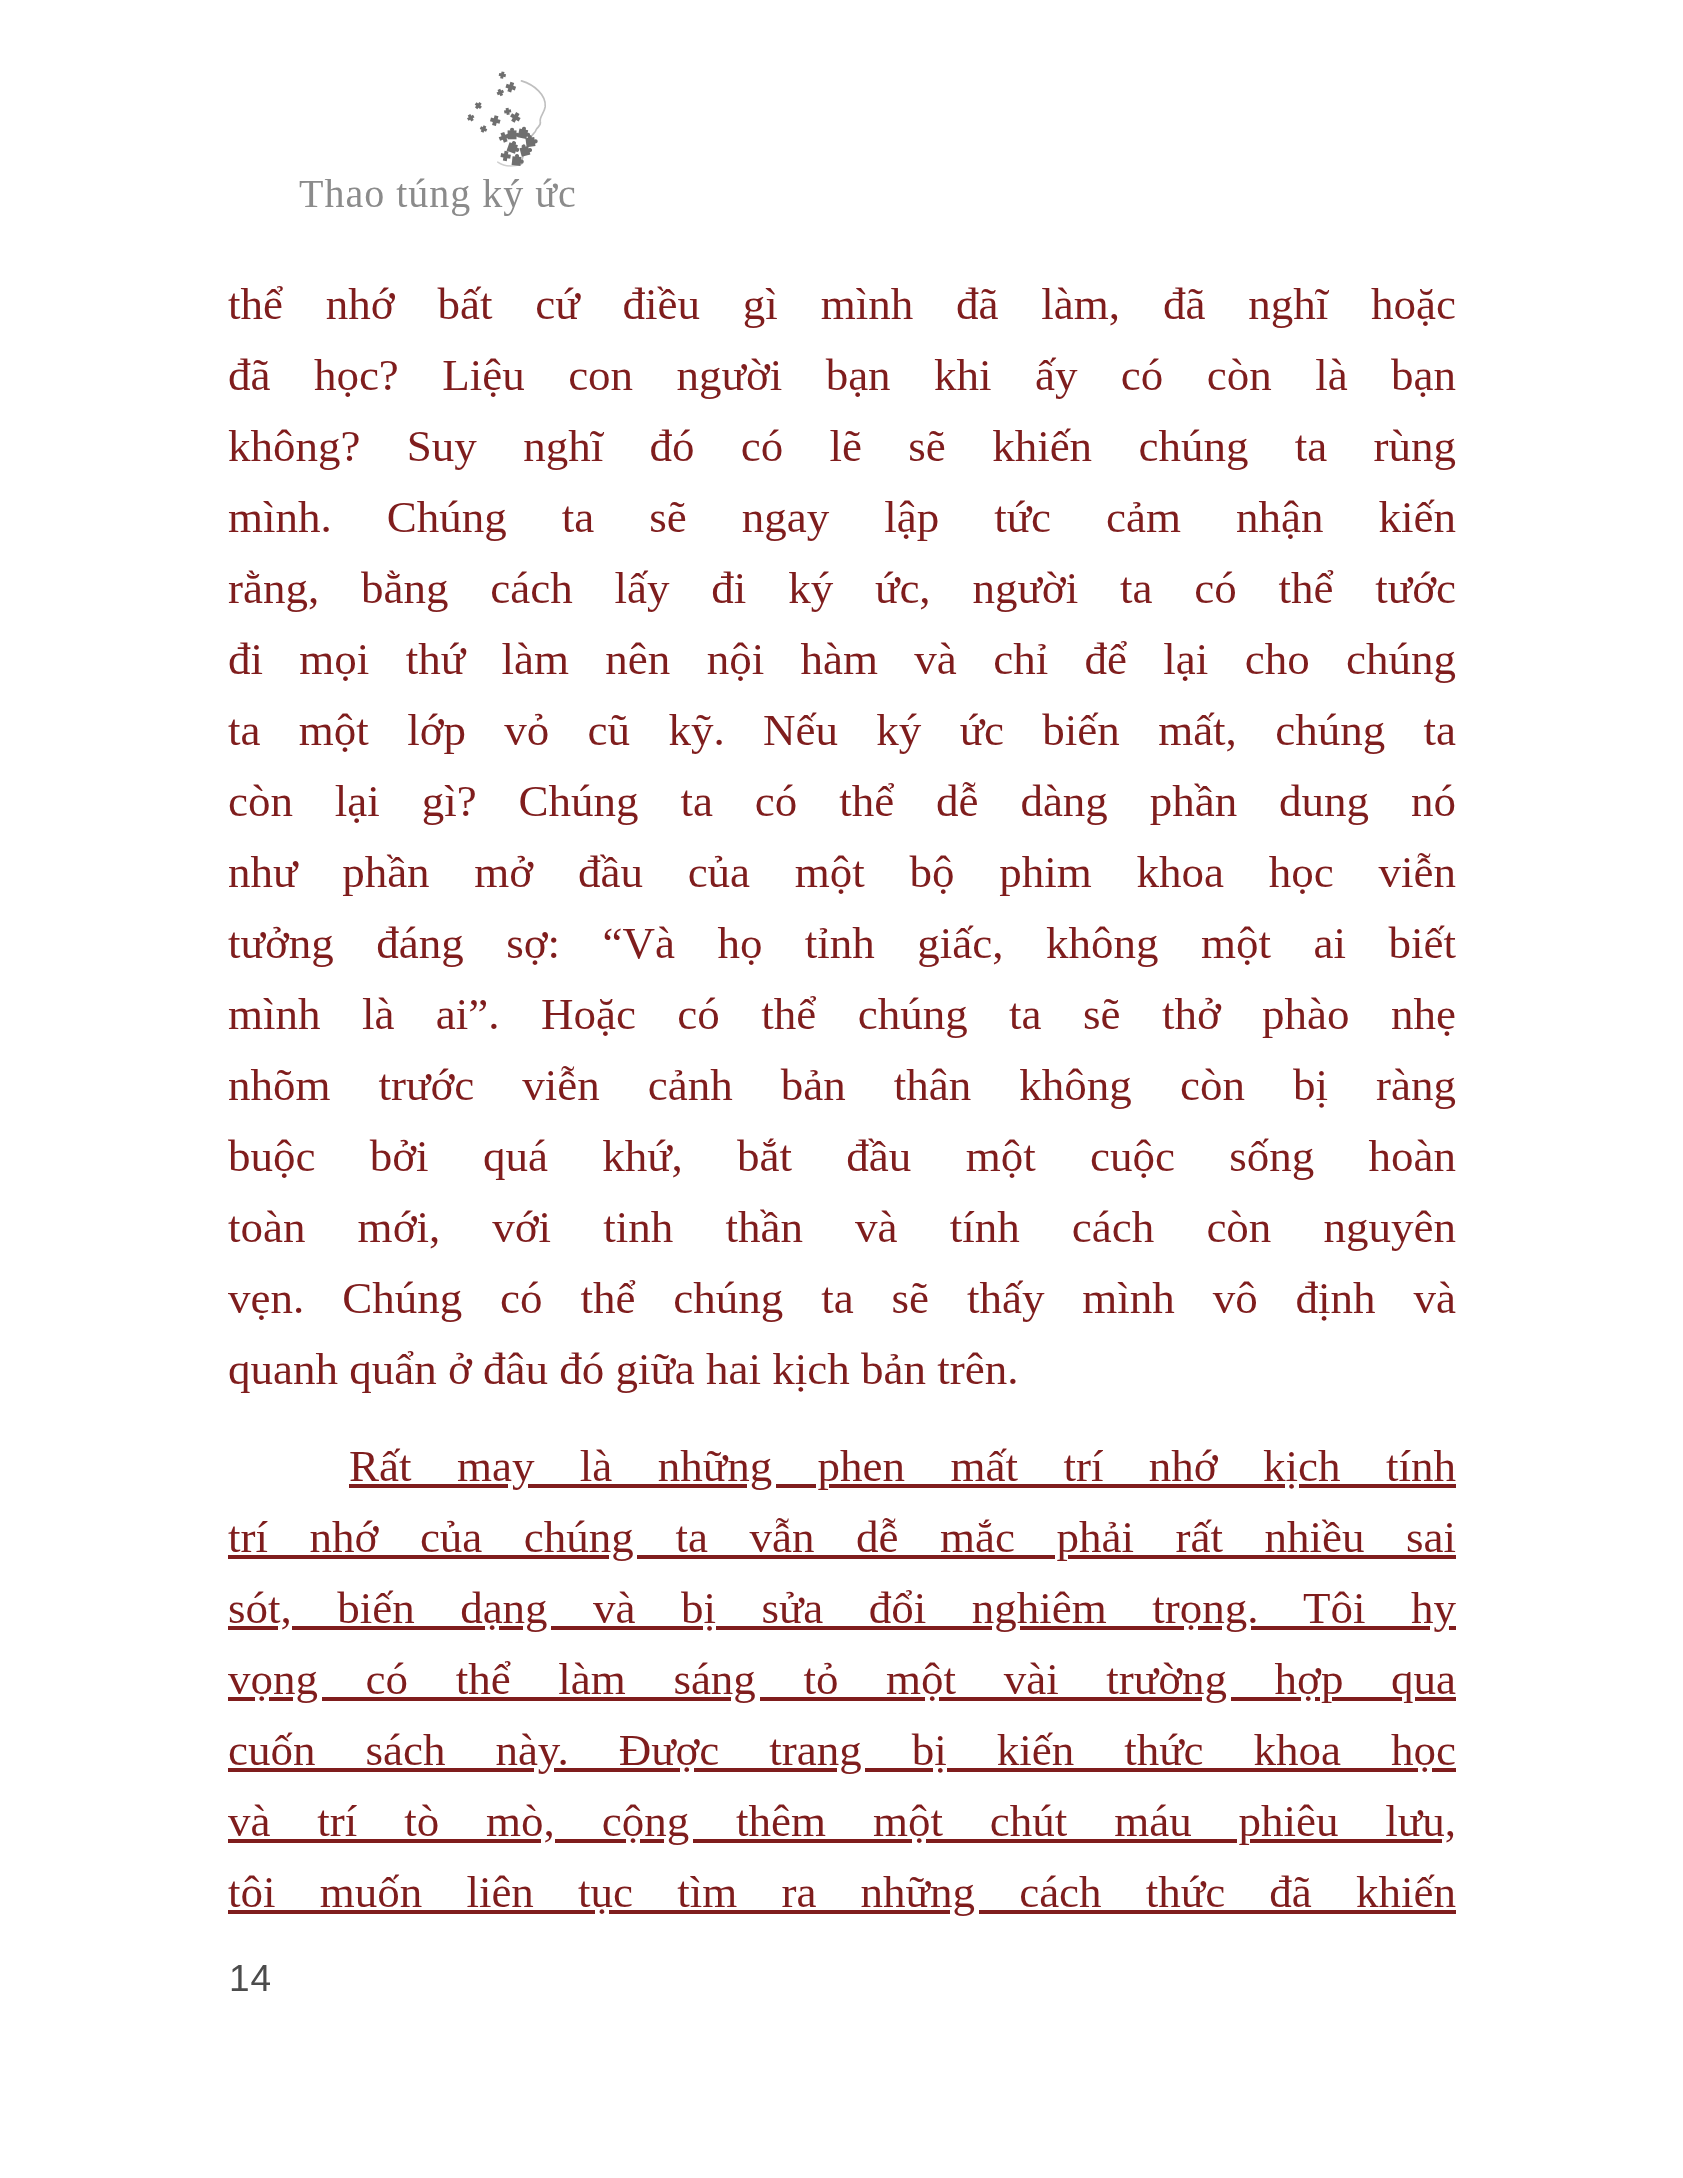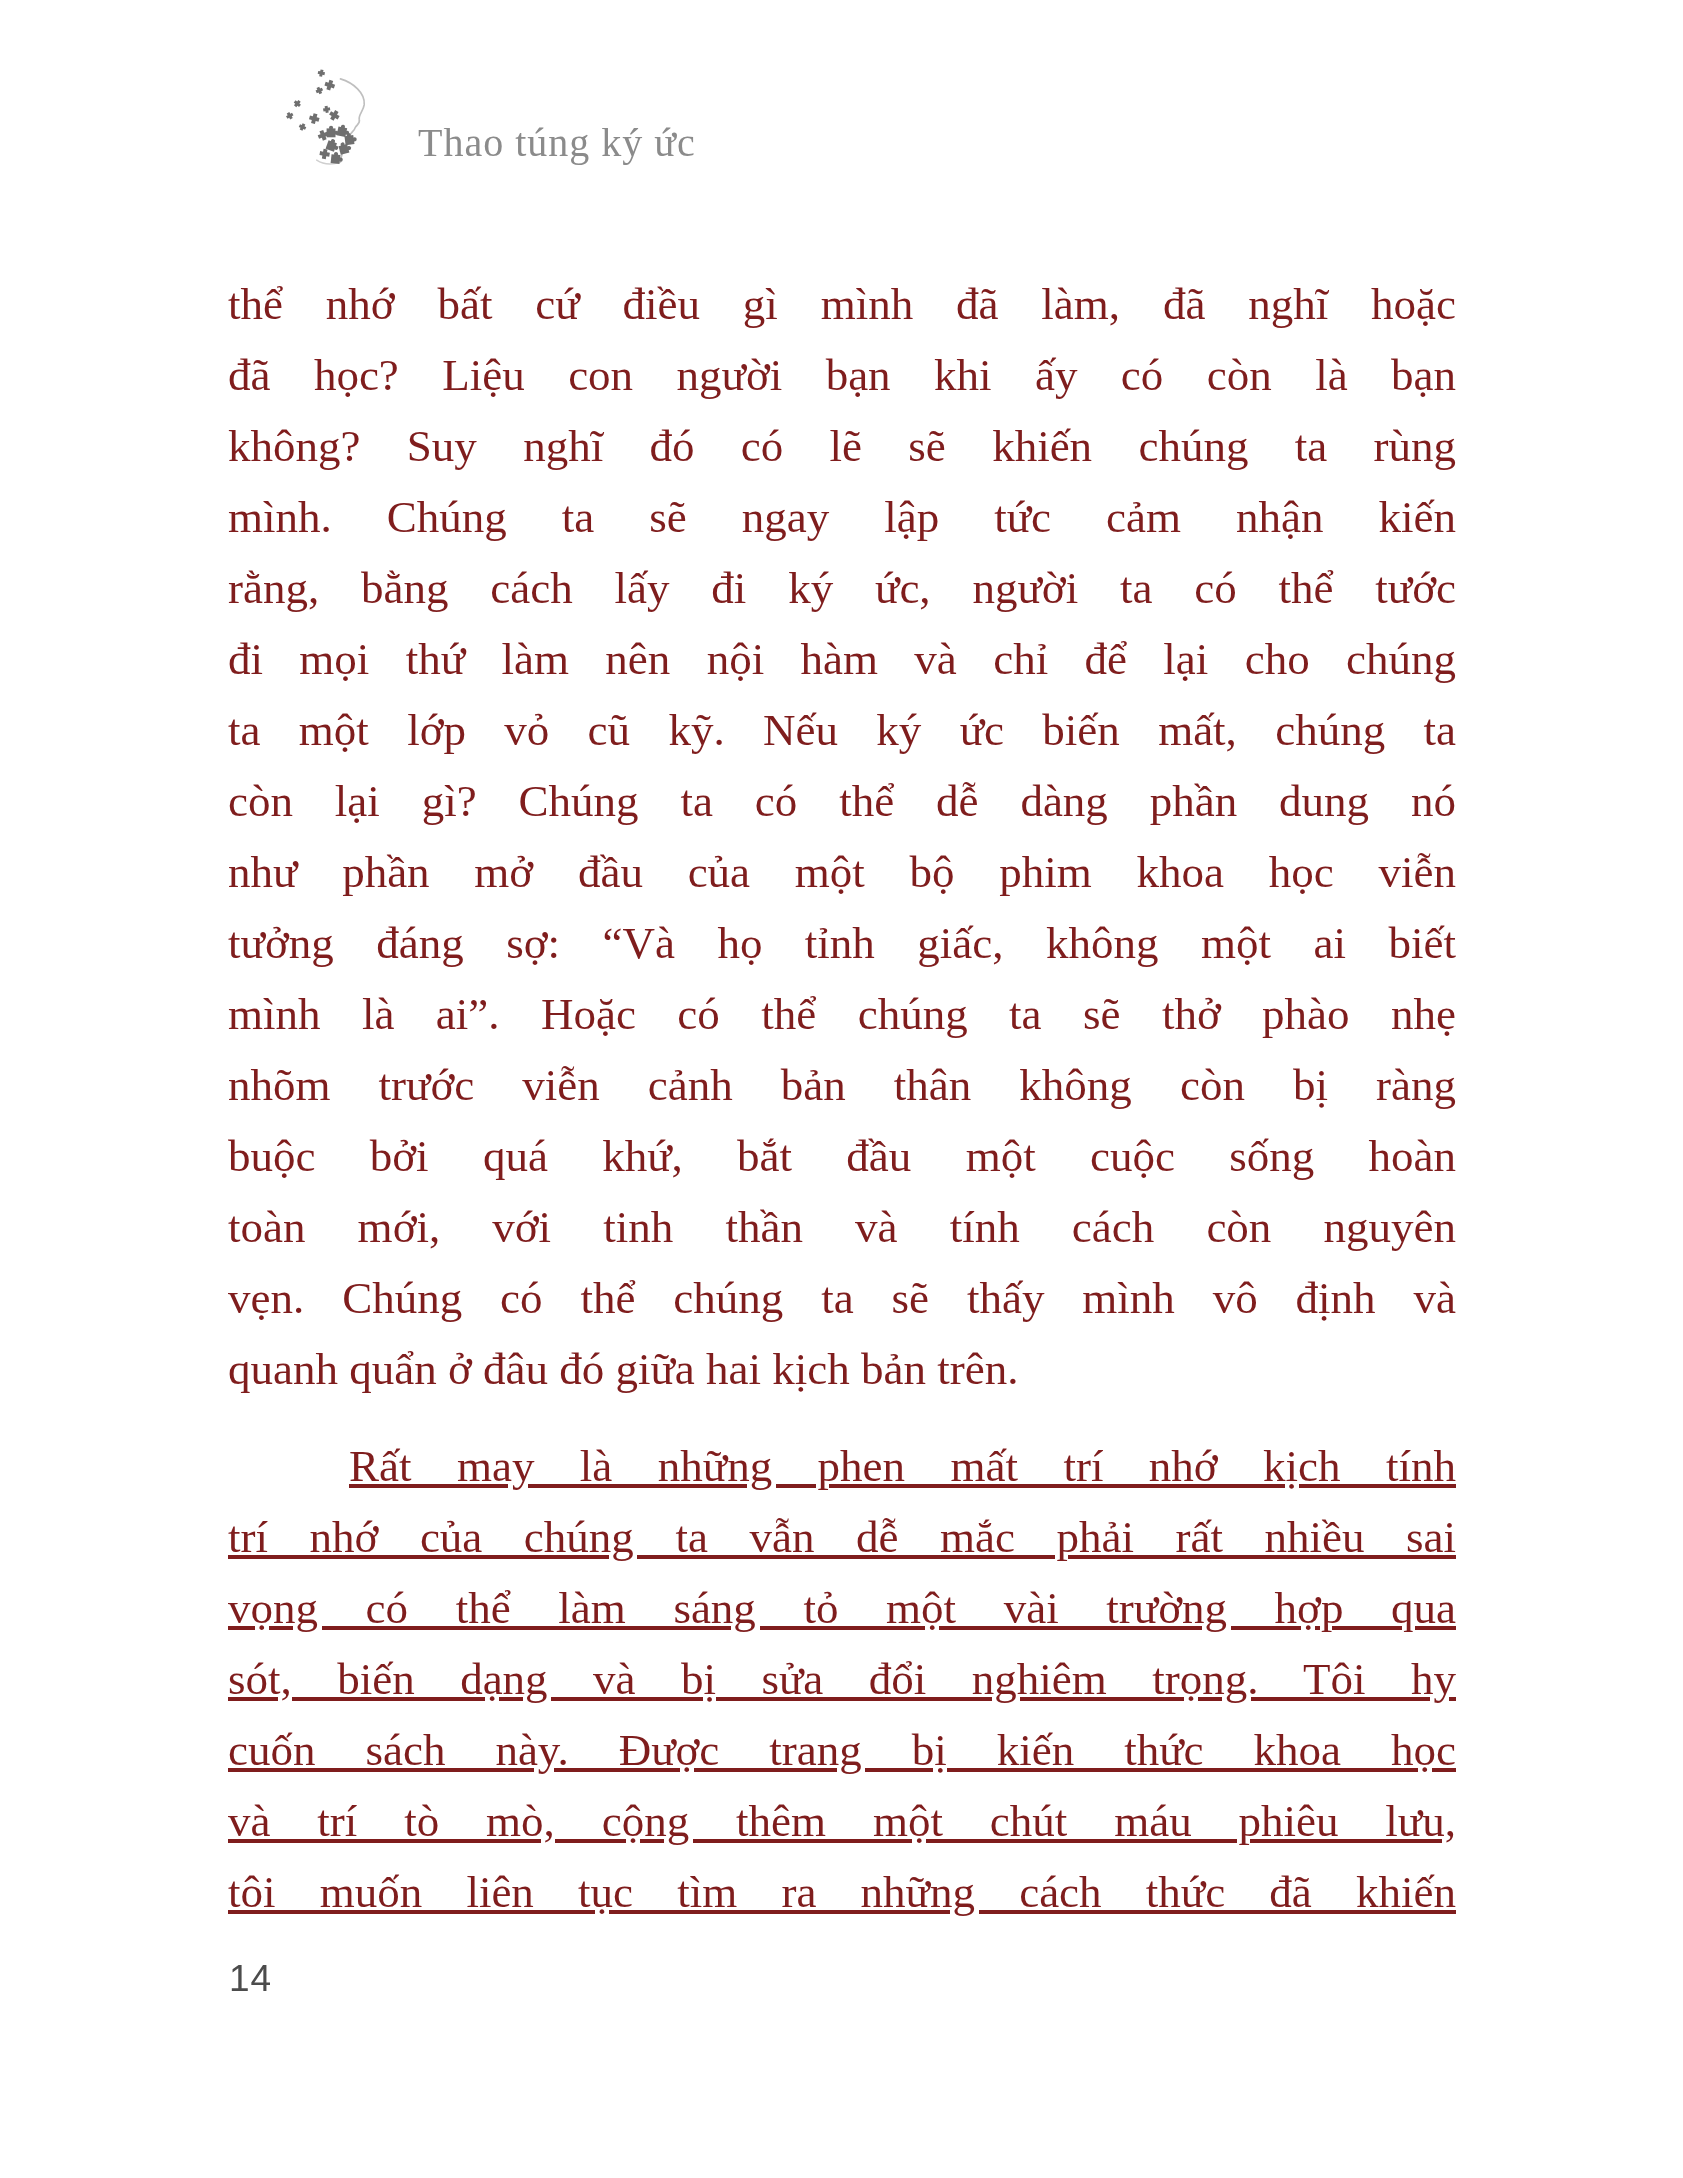--- a/index.html
+++ b/index.html
@@ -19,20 +19,21 @@
     inset: 0;
     background: #ffffff;
   }
   .header {
     position: absolute;
     left: 277px;
     top: 69px;
     height: 99px;
     display: flex;
     align-items: flex-end;
+    flex-direction: column;
   }
   .logo {
     width: 119px;
     height: 101px;
     flex: 0 0 auto;
   }
   .header-title {
     font-size: 40px;
     color: #8b8b8b;
     letter-spacing: 1px;
@@ -134,22 +135,22 @@
       <div class="line">nhõm trước viễn cảnh bản thân không còn bị ràng</div>
       <div class="line">buộc bởi quá khứ, bắt đầu một cuộc sống hoàn</div>
       <div class="line">toàn mới, với tinh thần và tính cách còn nguyên</div>
       <div class="line">vẹn. Chúng có thể chúng ta sẽ thấy mình vô định và</div>
       <div class="line lastline">quanh quẩn ở đâu đó giữa hai kịch bản trên.</div>
     </div>
 
     <div class="para p2">
       <div class="line indent">Rất may là những phen mất trí nhớ kịch tính</div>
       <div class="line">trí nhớ của chúng ta vẫn dễ mắc phải rất nhiều sai</div>
+      <div class="line">sót, biến dạng và bị sửa đổi nghiêm trọng. Tôi hy</div>
       <div class="line">vọng có thể làm sáng tỏ một vài trường hợp qua</div>
-      <div class="line">sót, biến dạng và bị sửa đổi nghiêm trọng. Tôi hy</div>
       <div class="line">cuốn sách này. Được trang bị kiến thức khoa học</div>
       <div class="line">và trí tò mò, cộng thêm một chút máu phiêu lưu,</div>
       <div class="line">tôi muốn liên tục tìm ra những cách thức đã khiến</div>
     </div>
   </div>
 
   <div class="page-number">14</div>
 
 </div>
 

